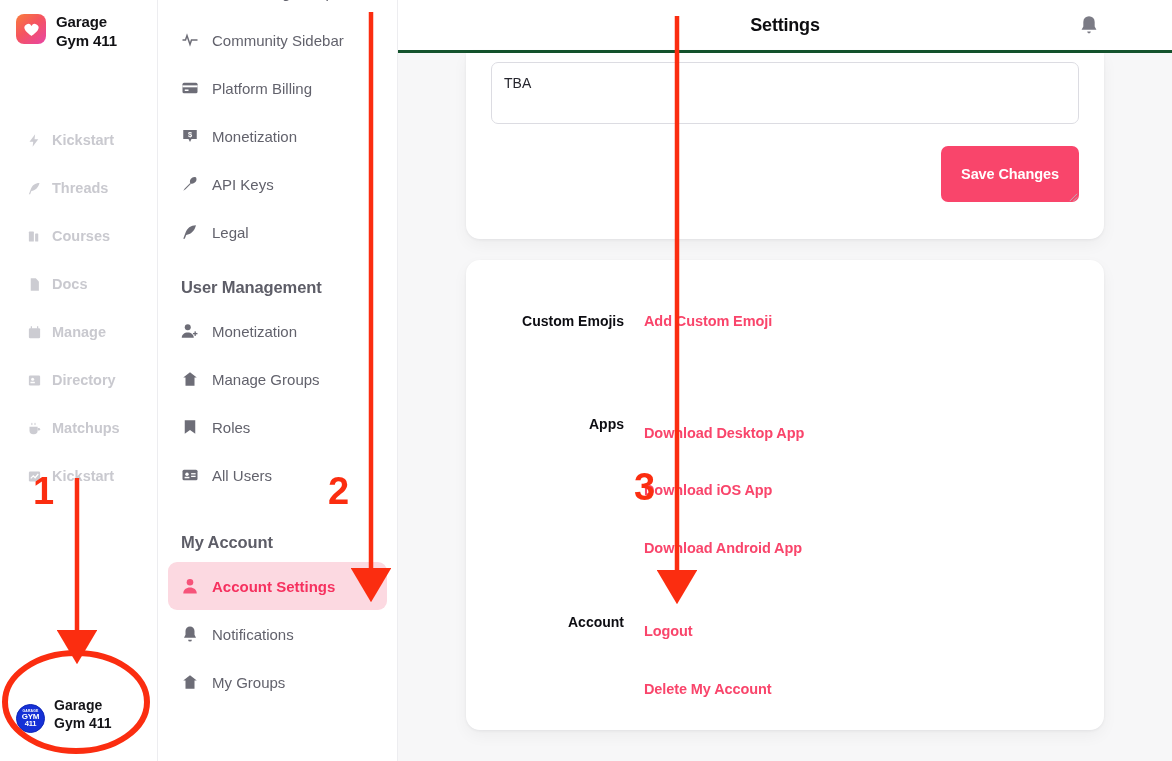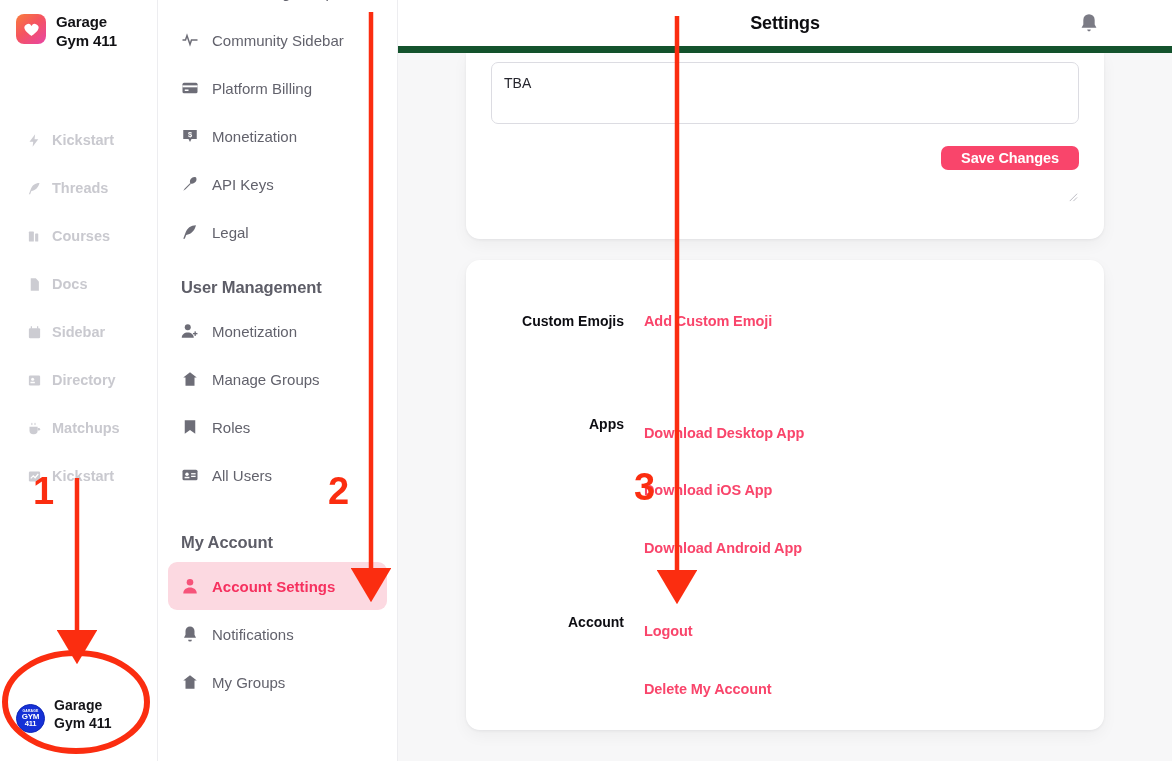--- a/index.html
+++ b/index.html
@@ -143,21 +143,21 @@
   .main {
     position: relative;
     flex: 1 1 auto;
     height: 761px;
     background: #f7f7f8;
     overflow: hidden;
   }
   .topbar {
     height: 53px;
     background: #ffffff;
-    border-bottom: 7px solid #14532d;
+    border-bottom: 3px solid #14532d;
     display: flex;
     align-items: center;
     justify-content: center;
     position: relative;
   }
   .topbar-title {
     font-size: 18px;
     font-weight: 700;
     color: #0d0d10;
     letter-spacing: -0.2px;
@@ -228,21 +228,21 @@
     justify-content: flex-end;
     padding-top: 18px;
   }
   .btn-save {
     background: #f9456b;
     color: #ffffff;
     border: none;
     border-radius: 7px;
     font-size: 14.5px;
     font-weight: 700;
-    padding: 4px 20px;
+    padding: 20px 20px;
     cursor: pointer;
     font-family: "Liberation Sans", sans-serif;
     letter-spacing: -0.1px;
   }
 
   .card-account {
     margin-top: 21px;
     height: 470px;
     padding: 0;
     position: relative;
@@ -347,21 +347,21 @@
       </div>
 
       <div class="rail-item">
         <span class="ic">
           <svg viewBox="0 0 24 24" fill="currentColor">
               <rect x="3" y="5" width="18" height="16" rx="2"></rect>
               <rect x="6" y="2" width="2" height="4"></rect>
               <rect x="16" y="2" width="2" height="4"></rect>
             </svg>
         </span>
-        <span>Sidebar</span>
+        <span>Manage</span>
       </div>
 
       <div class="rail-item">
         <span class="ic">
           <svg viewBox="0 0 24 24" fill="currentColor">
               <rect x="3" y="4" width="18" height="16" rx="2"></rect>
               <circle cx="9" cy="10" r="2.4" fill="#fff"></circle>
               <rect x="5.5" y="14" width="7" height="2.4" fill="#fff"></rect>
             </svg>
         </span>

